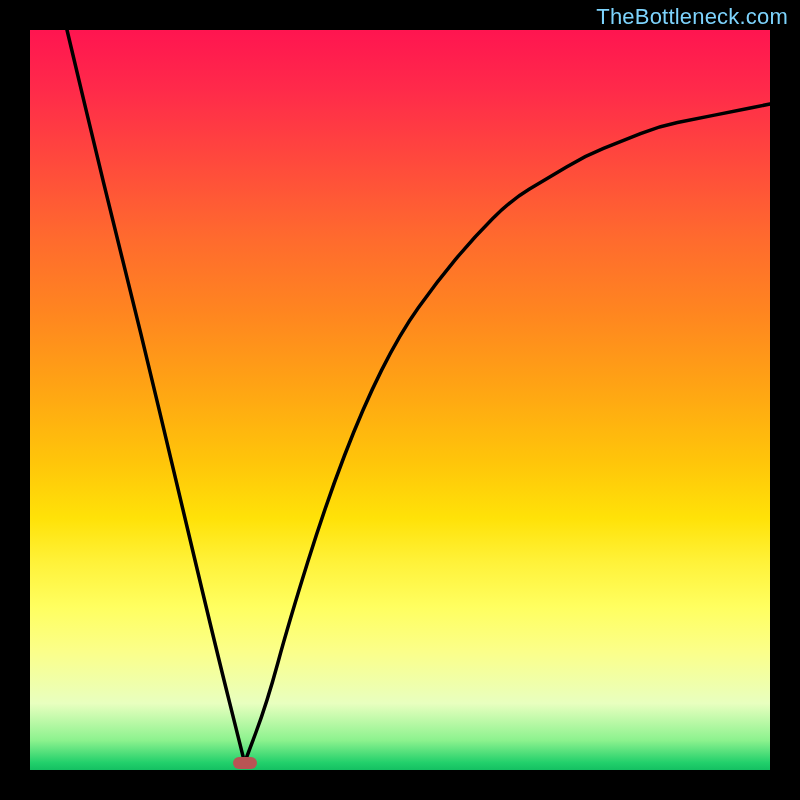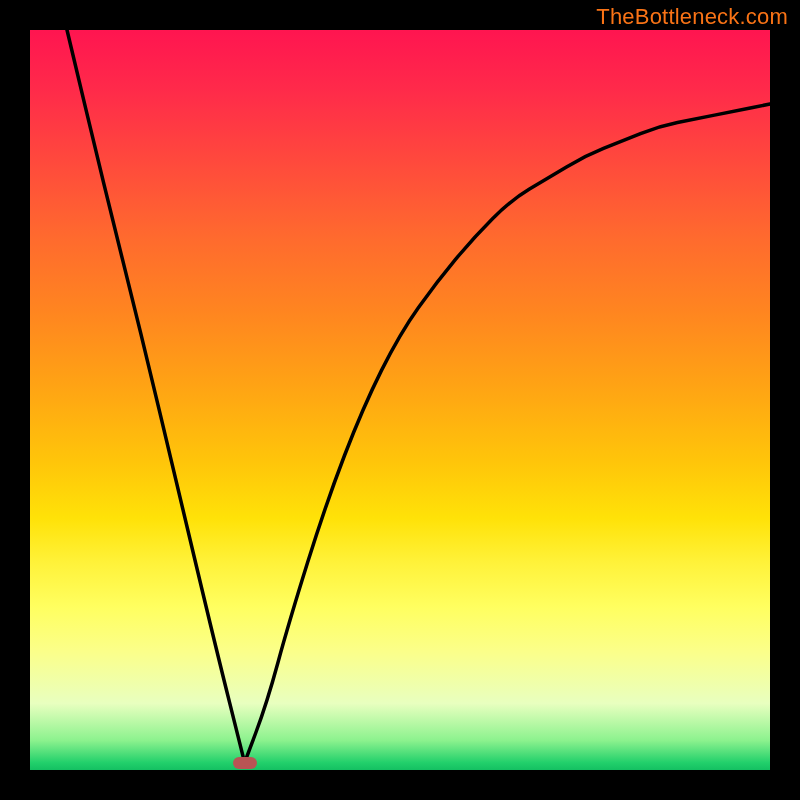--- a/index.html
+++ b/index.html
@@ -39,21 +39,21 @@
       #e8ffbf 91%,
       #8cf28e 96%,
       #22d06b 99%,
       #14c062 100%
     );
   }
   .watermark {
     position: absolute;
     top: 4px;
     right: 12px;
-    color: #f97316;
+    color: #7dd3fc;
     font-size: 22px;
     letter-spacing: 0.2px;
     font-weight: 500;
     user-select: none;
   }
   svg.curve {
     position: absolute;
     left: 0;
     top: 0;
     width: 740px;

